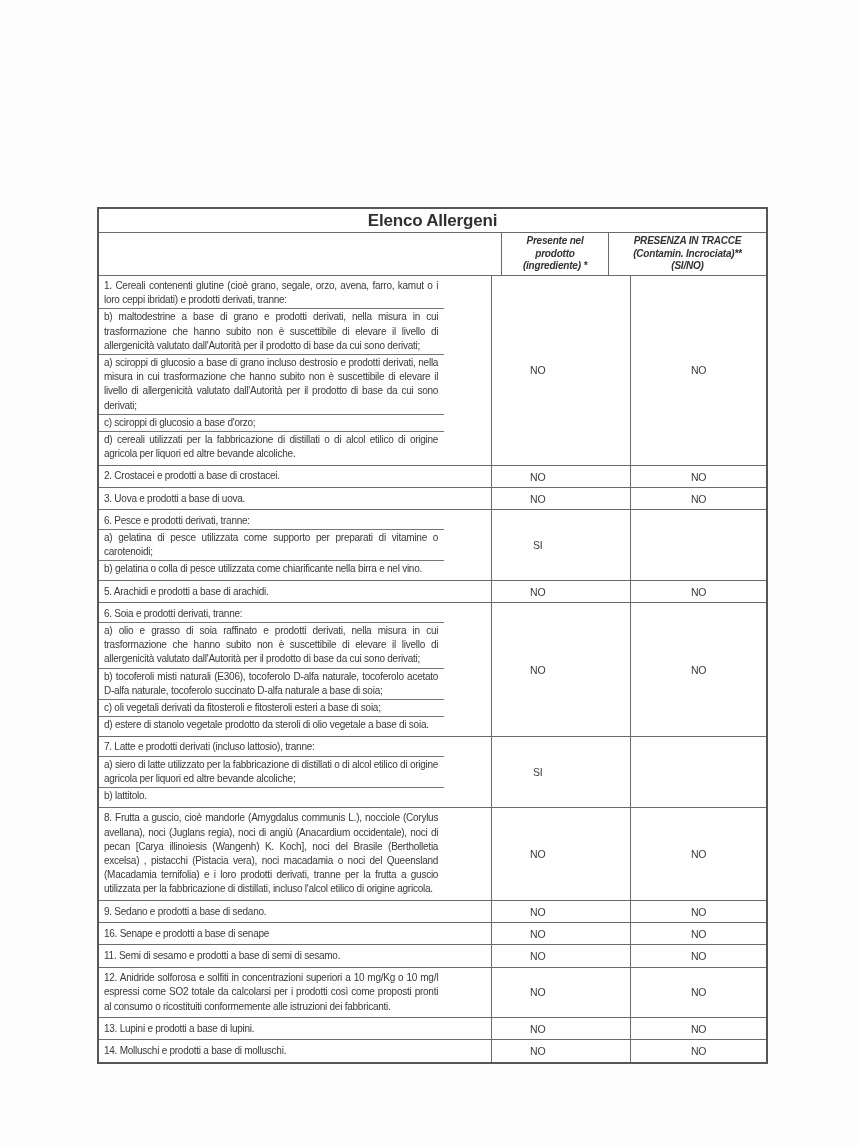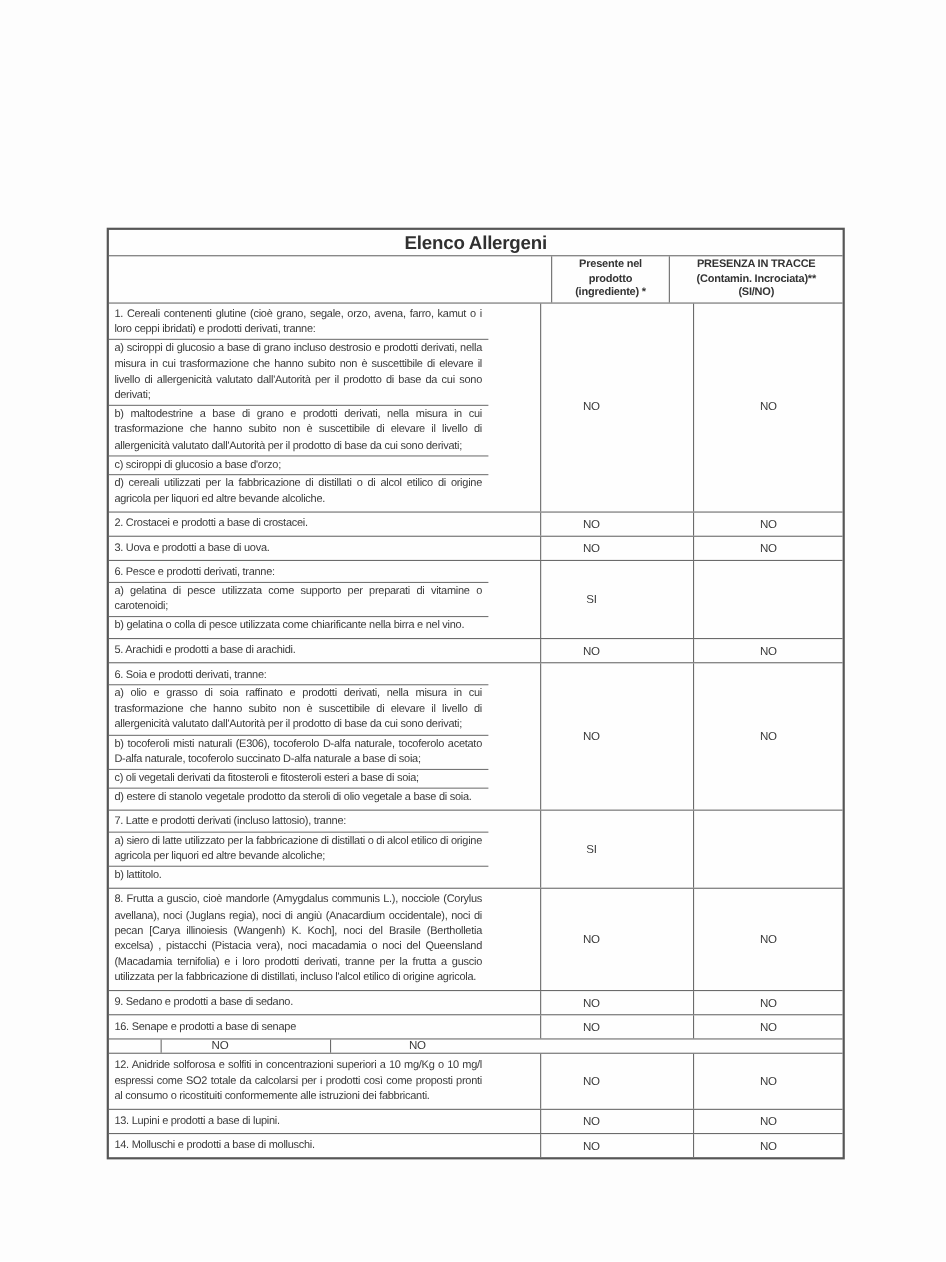--- a/index.html
+++ b/index.html
@@ -32,20 +32,21 @@
     font-size: 17px;
     line-height: 19px;
     padding: 2px 16px;
     color: #303030;
     letter-spacing: -0.2px;
   }
   .header-row {
     display: flex;
     border-bottom: 1px solid #6b6b6b;
     align-items: flex-start;
+    font-style: italic;
   }
   .group {
     display: flex;
     border-bottom: 1px solid #6b6b6b;
     align-items: stretch;
   }
   .group:last-child { border-bottom: none; }
   .col { box-sizing: border-box; }
   .col.desc { width: 402px; }
   .col.presente {
@@ -101,22 +102,22 @@
 prodotto
 (ingrediente) *</div>
       <div class="col tracce header-cell">PRESENZA IN TRACCE
 (Contamin. Incrociata)**
 (SI/NO)</div>
     </div>
     <div id="table-body">
         <div class="group">
           <div class="col desc">
             <div class="sub">1. Cereali contenenti glutine (cioè grano, segale, orzo, avena, farro, kamut o i loro ceppi ibridati) e prodotti derivati, tranne:</div>
+            <div class="sub">b) maltodestrine a base di grano e prodotti derivati, nella misura in cui trasformazione che hanno subito non è suscettibile di elevare il livello di allergenicità valutato dall'Autorità per il prodotto di base da cui sono derivati;</div>
             <div class="sub">a) sciroppi di glucosio a base di grano incluso destrosio e prodotti derivati, nella misura in cui trasformazione che hanno subito non è suscettibile di elevare il livello di allergenicità valutato dall'Autorità per il prodotto di base da cui sono derivati;</div>
-            <div class="sub">b) maltodestrine a base di grano e prodotti derivati, nella misura in cui trasformazione che hanno subito non è suscettibile di elevare il livello di allergenicità valutato dall'Autorità per il prodotto di base da cui sono derivati;</div>
             <div class="sub">c) sciroppi di glucosio a base d'orzo;</div>
             <div class="sub">d) cereali utilizzati per la fabbricazione di distillati o di alcol etilico di origine agricola per liquori ed altre bevande alcoliche.</div>
           </div>
           <div class="col presente value">NO</div>
           <div class="col tracce value">NO</div>
         </div>
         <div class="group">
           <div class="col desc">
             <div class="sub">2. Crostacei e prodotti a base di crostacei.</div>
           </div>
@@ -181,20 +182,23 @@
           <div class="col tracce value">NO</div>
         </div>
         <div class="group">
           <div class="col desc">
             <div class="sub">16. Senape e prodotti a base di senape</div>
           </div>
           <div class="col presente value">NO</div>
           <div class="col tracce value">NO</div>
         </div>
         <div class="group">
+          <div class="col desc">
+            <div class="sub">11. Semi di sesamo e prodotti a base di semi di sesamo.</div>
+          </div>
           <div class="col presente value">NO</div>
           <div class="col tracce value">NO</div>
         </div>
         <div class="group">
           <div class="col desc">
             <div class="sub">12. Anidride solforosa e solfiti in concentrazioni superiori a 10 mg/Kg o 10 mg/l espressi come SO2 totale da calcolarsi per i prodotti così come proposti pronti al consumo o ricostituiti conformemente alle istruzioni dei fabbricanti.</div>
           </div>
           <div class="col presente value">NO</div>
           <div class="col tracce value">NO</div>
         </div>

